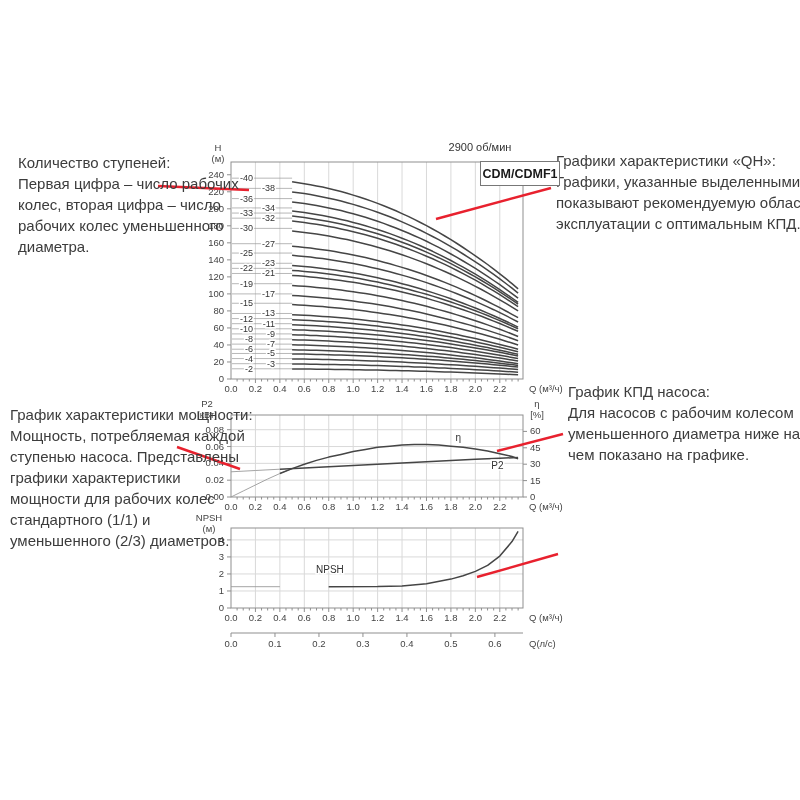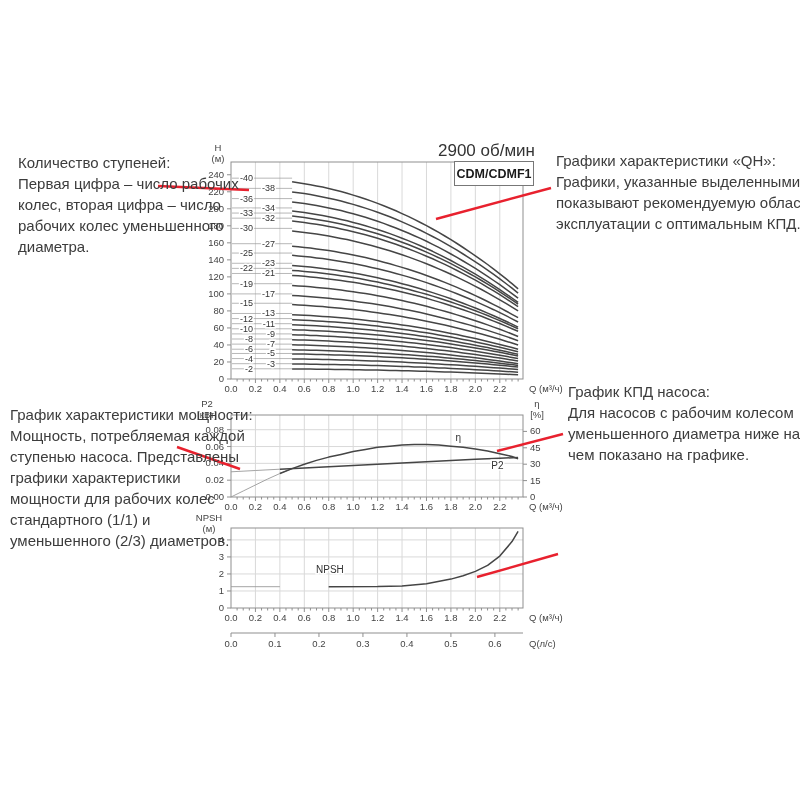--- a/index.html
+++ b/index.html
@@ -5,23 +5,23 @@
   html,body{margin:0;padding:0;background:#fff;}
   .canvas{position:relative;width:800px;height:800px;background:#fff;overflow:hidden;
           font-family:"Liberation Sans",sans-serif;}
   #figure-svg{position:absolute;left:0;top:0;}
   .note{position:absolute;font-size:15px;line-height:21px;color:#3c3c3c;white-space:pre;}
   .note-stages{left:18px;top:152px;}
   .note-qh{left:556px;top:150px;}
   .note-power{left:10px;top:372px;margin-top:32px;}
   .note-eff{left:568px;top:381px;}
   .note-npsh{left:565px;top:522px;}
-  .rpm{position:absolute;left:425px;top:141px;width:110px;text-align:right;
-       font-size:17px;color:#333;}
-  .model-box{position:absolute;left:454px;top:161px;width:78px;height:23px;
+  .rpm{position:absolute;left:425px;top:141px;width:110px;text-align:center;
+       font-size:11px;color:#333;}
+  .model-box{position:absolute;left:480px;top:161px;width:78px;height:23px;
        border:1px solid #777;background:#fff;font-weight:bold;font-size:12.5px;
        color:#1a1a1a;display:flex;align-items:center;justify-content:center;}
   svg text{font-family:"Liberation Sans",sans-serif;}
   .tick-label{font-size:9.5px;fill:#444;}
   .axis-head{font-size:9.5px;fill:#444;}
   .curve-label{font-size:9px;fill:#333;paint-order:stroke;stroke:#fff;stroke-width:3px;}
   .on-chart-label{font-size:10px;fill:#333;paint-order:stroke;stroke:#fff;stroke-width:3px;}
 </style>
 </head>
 <body>

